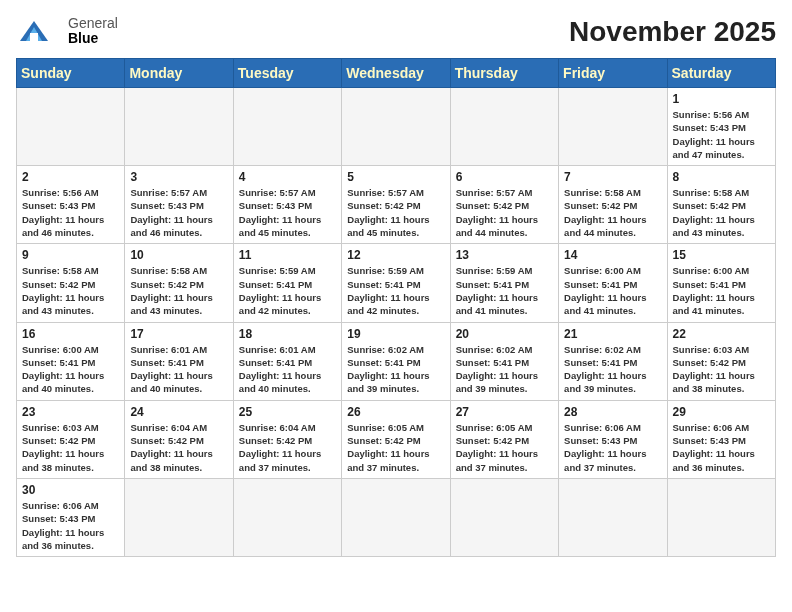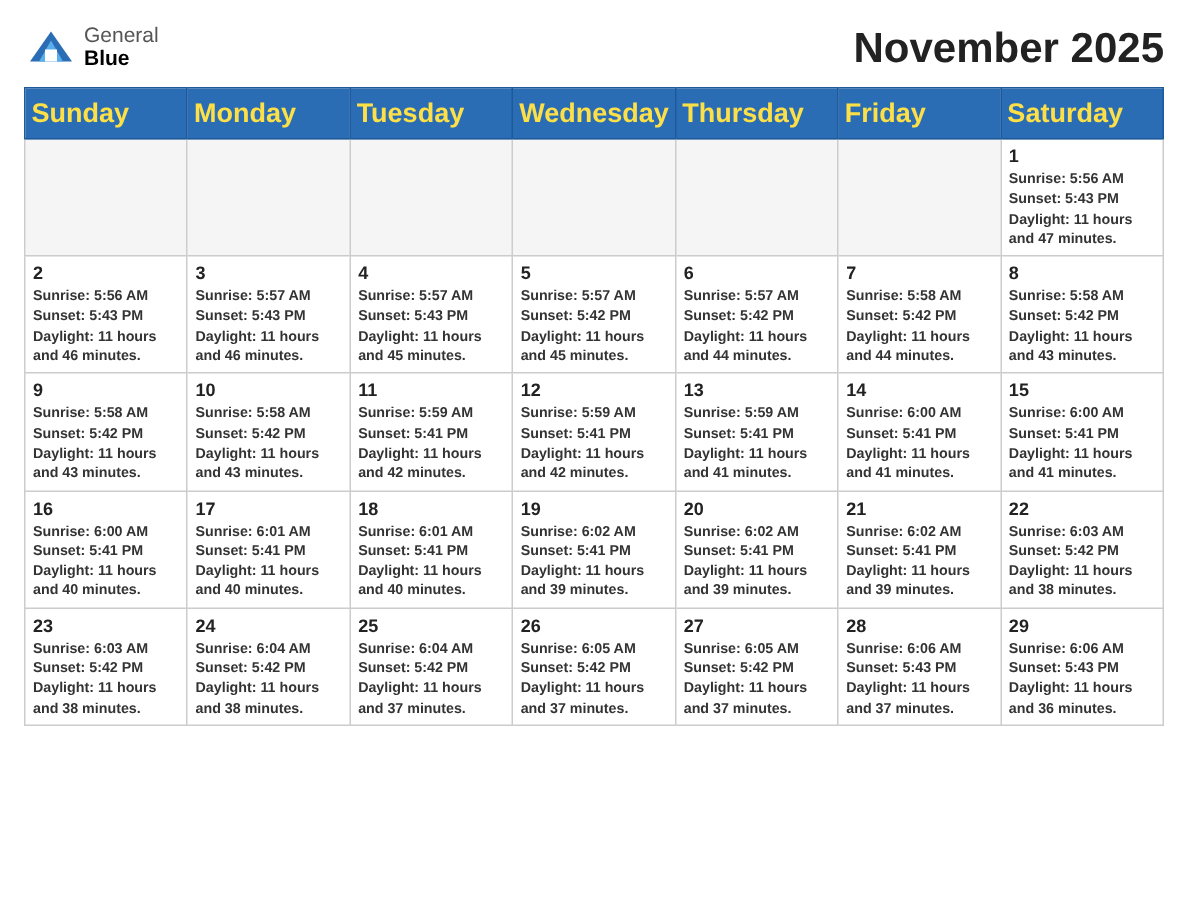--- a/index.html
+++ b/index.html
@@ -12,21 +12,21 @@
     }
     .header {
       display: flex;
       justify-content: space-between;
       align-items: flex-start;
       margin-bottom: 10px;
     }
     .logo {
       display: flex;
       align-items: center;
-      gap: 4px;
+      gap: 16px;
     }
     .logo-text {
       font-size: 14px;
       line-height: 1.1;
     }
     .logo-text .general { color: #555; font-weight: normal; }
     .logo-text .blue { color: #000000; font-weight: bold; }
     .logo-icon {
       width: 36px;
       height: 28px;
@@ -41,22 +41,22 @@
       font-size: 14px;
       color: #444;
     }
     .calendar {
       width: 100%;
       border-collapse: collapse;
       border: 1px solid #ccc;
     }
     .calendar th {
       background-color: #2a6db5;
-      color: #fde047;
-      font-size: 18px;
+      color: #fef9c3;
+      font-size: 14px;
       font-weight: bold;
       padding: 6px 4px;
       text-align: left;
       border: 1px solid #1e5a9a;
     }
     .calendar td {
       border: 1px solid #ccc;
       vertical-align: top;
       padding: 4px 5px;
       font-size: 10px;
@@ -331,14 +331,29 @@
 and 37 minutes.</div>
         </td>
         <td>
           <span class="day-number">29</span>
           <div class="day-info" style="white-space: pre-line;">Sunrise: 6:06 AM
 Sunset: 5:43 PM
 Daylight: 11 hours
 and 36 minutes.</div>
         </td>
       </tr>
+      <tr class="last-row">
+        <td>
+          <span class="day-number">30</span>
+          <div class="day-info" style="white-space: pre-line;">Sunrise: 6:06 AM
+Sunset: 5:43 PM
+Daylight: 11 hours
+and 36 minutes.</div>
+        </td>
+        <td class="empty"></td>
+        <td class="empty"></td>
+        <td class="empty"></td>
+        <td class="empty"></td>
+        <td class="empty"></td>
+        <td class="empty"></td>
+      </tr>
     </tbody>
 </table>
 
 </body></html>

